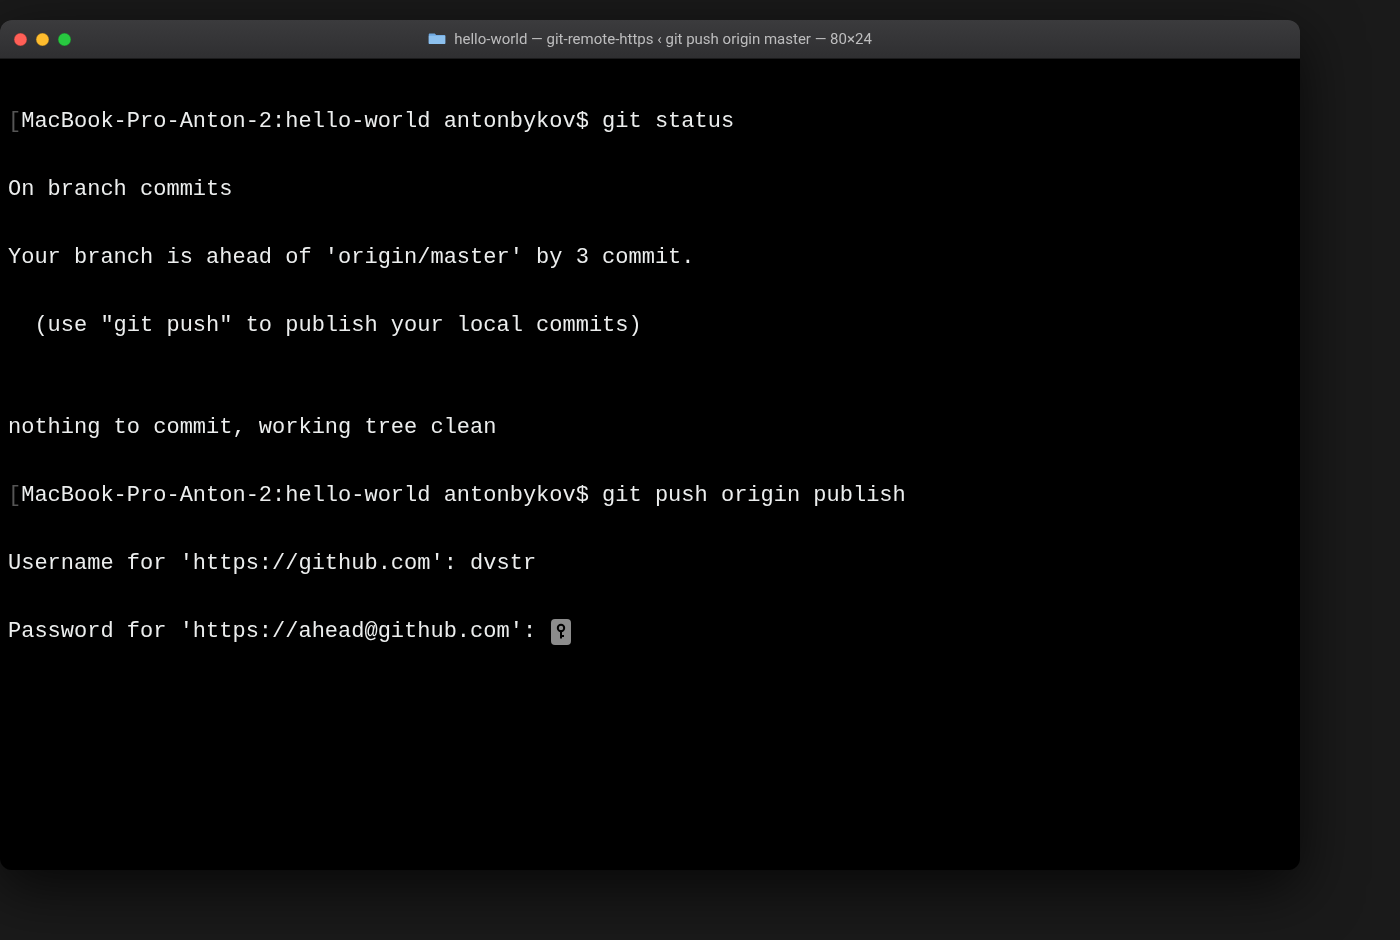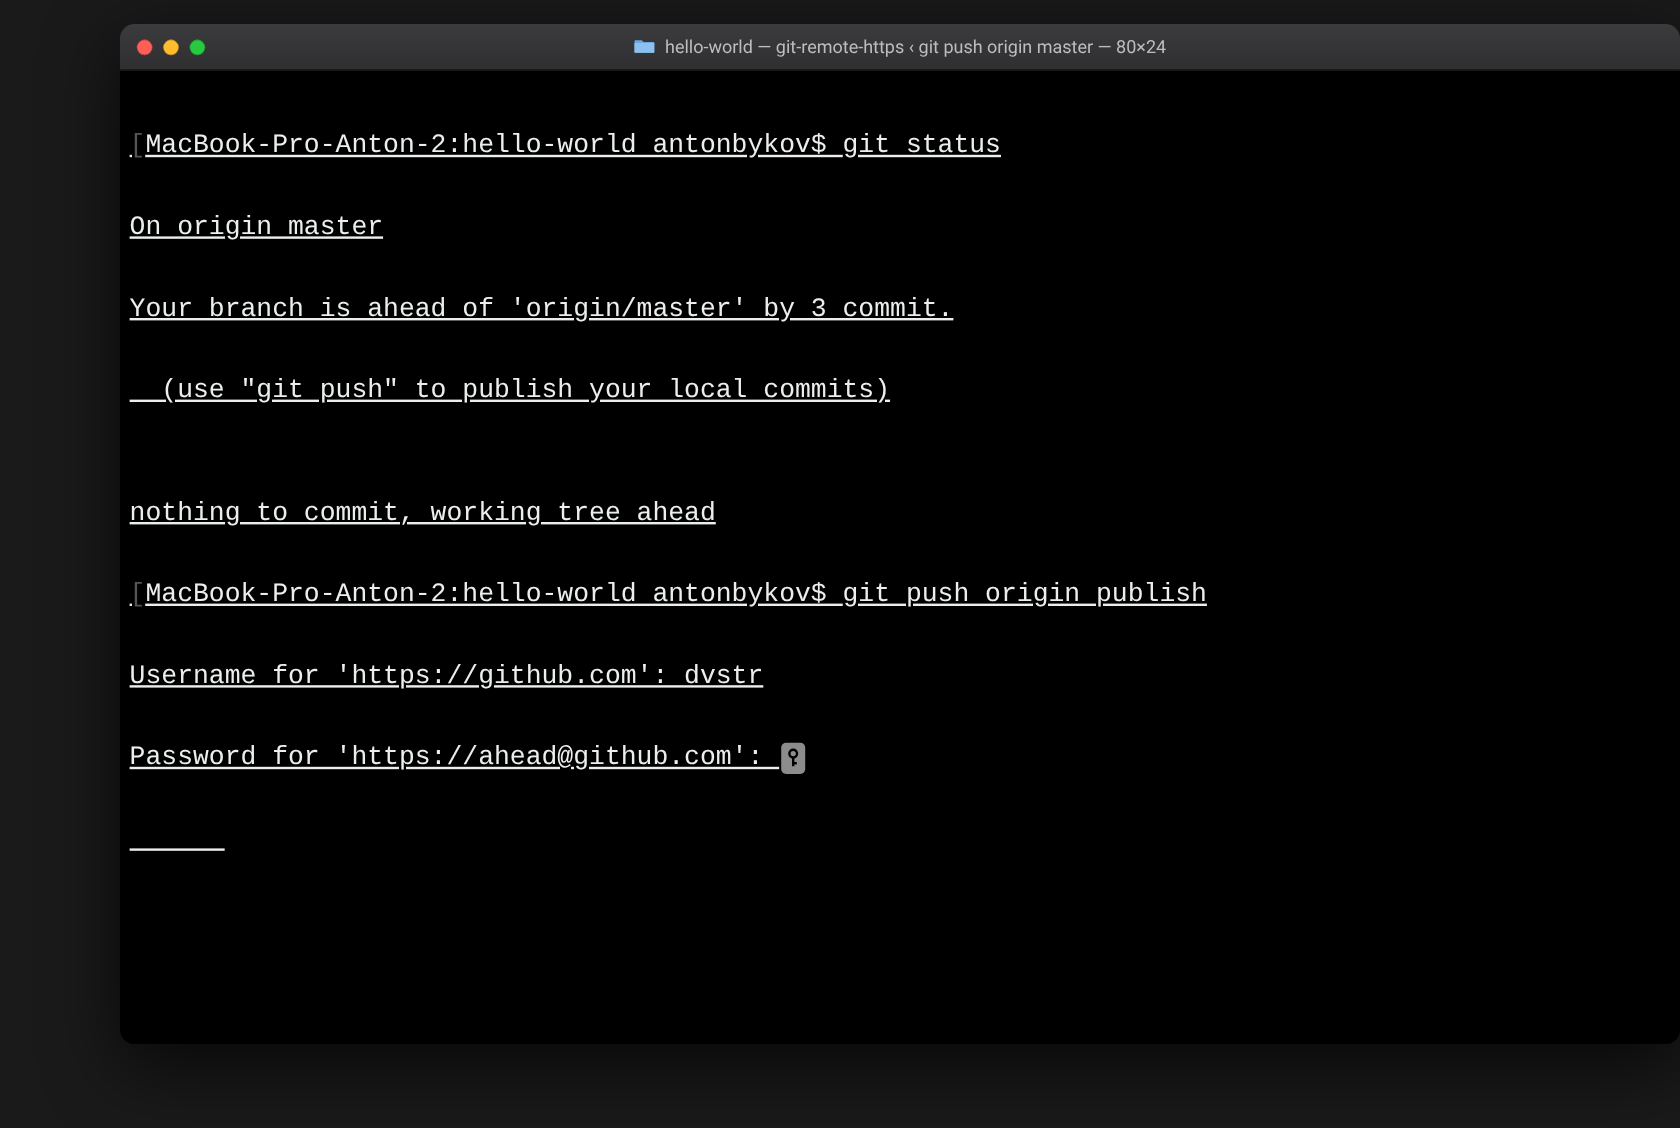--- a/index.html
+++ b/index.html
@@ -10,21 +10,21 @@
     background: #111;
     font-family: -apple-system, BlinkMacSystemFont, "Segoe UI", Roboto, sans-serif;
     overflow: hidden;
   }
   .desktop {
     width: 1400px;
     height: 940px;
     background: #1a1a1a;
     display: flex;
     align-items: flex-start;
-    justify-content: flex-end;
+    justify-content: flex-start;
     padding-top: 20px;
     box-sizing: border-box;
   }
   .terminal-window {
     width: 1300px;
     height: 850px;
     background: #000;
     border-radius: 12px;
     box-shadow: 0 18px 60px rgba(0,0,0,0.7), inset 0 0 0 1px rgba(255,255,255,0.06);
     overflow: hidden;
@@ -76,21 +76,20 @@
     padding: 12px 8px 8px 8px;
     box-sizing: border-box;
     overflow: hidden;
   }
   .term-text {
     font-family: "Menlo", "Consolas", "Liberation Mono", monospace;
     font-size: 22px;
     line-height: 34px;
     color: #eceeee;
     white-space: pre;
-    text-decoration: underline;
   }
   .line { display: block; }
   .bracket { color: #555; }
   .key-badge {
     display: inline-flex;
     width: 20px;
     height: 26px;
     background: #8c8c8c;
     border-radius: 4px;
     color: #000;
@@ -120,25 +119,25 @@
             <path d="M1 6 h22 v10 a1 1 0 0 1 -1 1 h-20 a1 1 0 0 1 -1 -1 z" fill="#8cc0ee"></path>
           </svg>
         </span>
         <span class="title-text">hello-world — git-remote-https ‹ git push origin master — 80×24</span>
       </div>
     </div>
 
     <div class="term-body">
       <div class="term-text">
 <span class="line"><span class="bracket">[</span><span>MacBook-Pro-Anton-2:hello-world antonbykov$ </span><span>git status</span></span>
-<span class="line">On origin master</span>
+<span class="line">On branch commits</span>
 <span class="line">Your branch is ahead of 'origin/master' by 3 commit.</span>
 <span class="line">  (use "git push" to publish your local commits)</span>
 <span class="line"></span>
-<span class="line">nothing to commit, working tree ahead</span>
+<span class="line">nothing to commit, working tree clean</span>
 <span class="line"><span class="bracket">[</span><span>MacBook-Pro-Anton-2:hello-world antonbykov$ </span><span>git push origin publish</span></span>
 <span class="line">Username for 'https://github.com': dvstr</span>
 <span class="line"><span>Password for 'https://ahead@github.com': </span><span class="key-badge"><svg viewBox="0 0 12 18">
                 <circle cx="6" cy="5" r="3.2" fill="none" stroke="#000" stroke-width="2"></circle>
                 <rect x="5" y="7.5" width="2" height="8" fill="#000"></rect>
                 <rect x="5" y="12" width="4" height="2" fill="#000"></rect>
               </svg></span></span>
       </div>
     </div>
 

